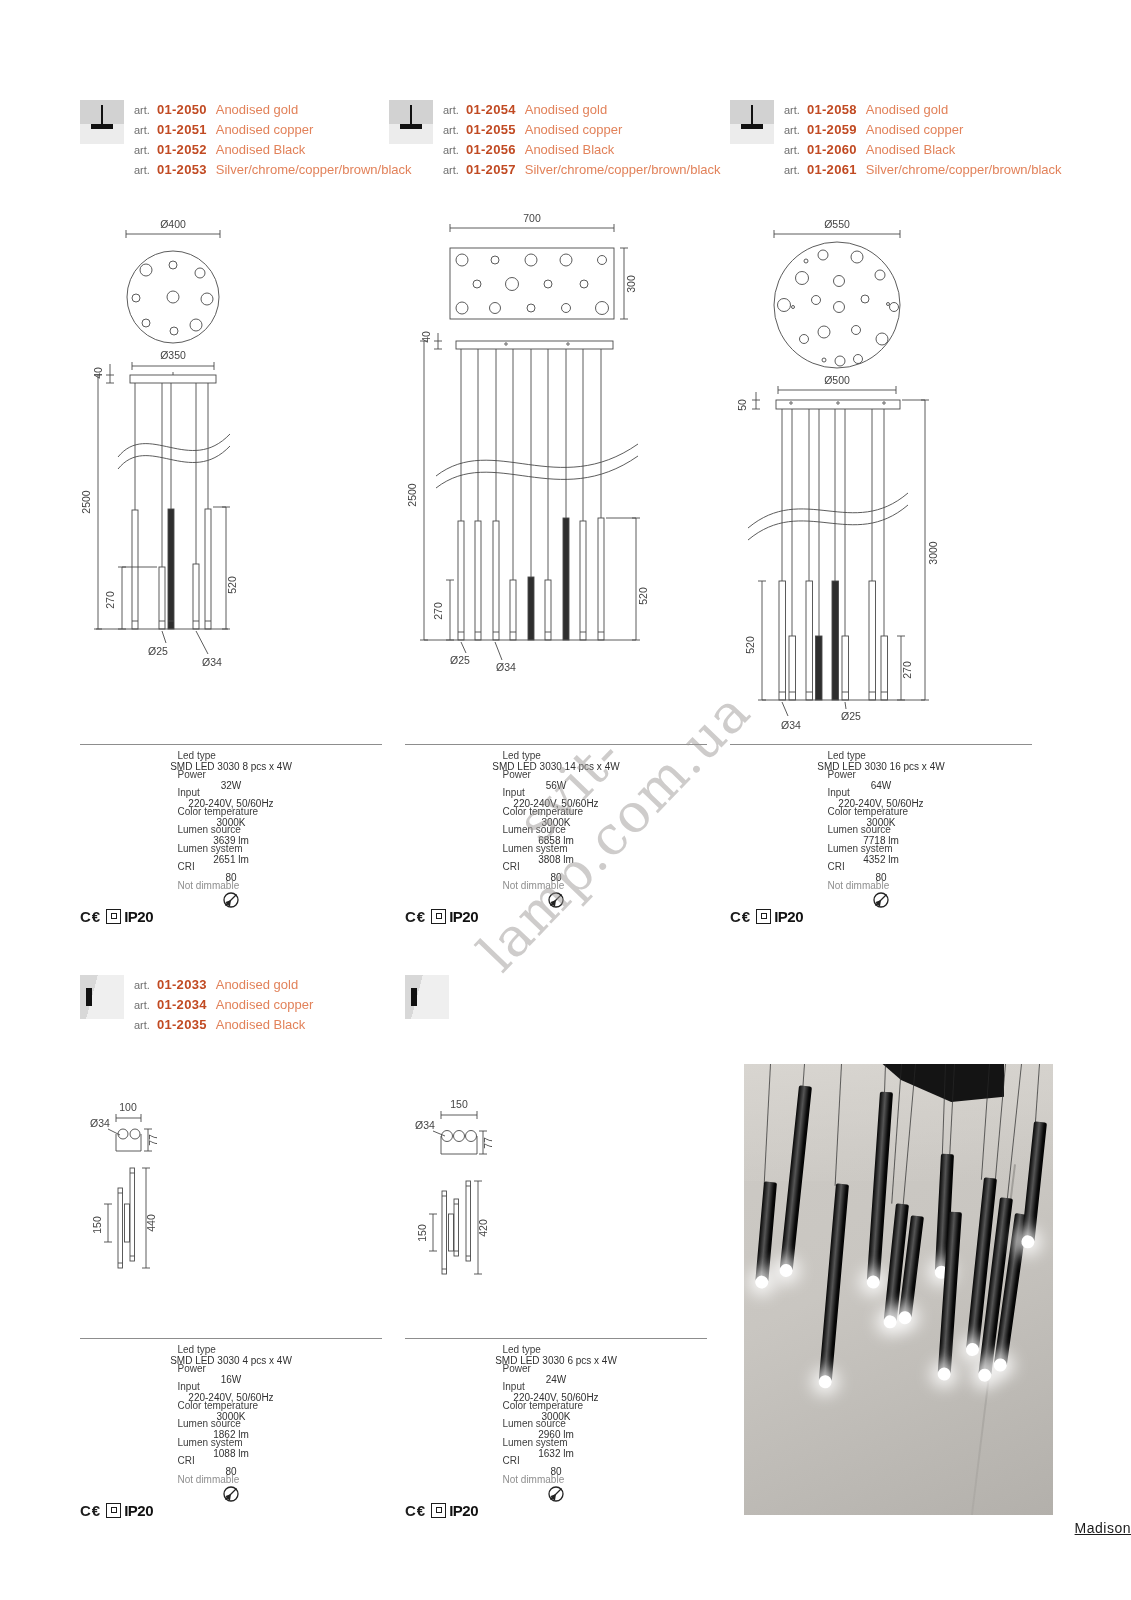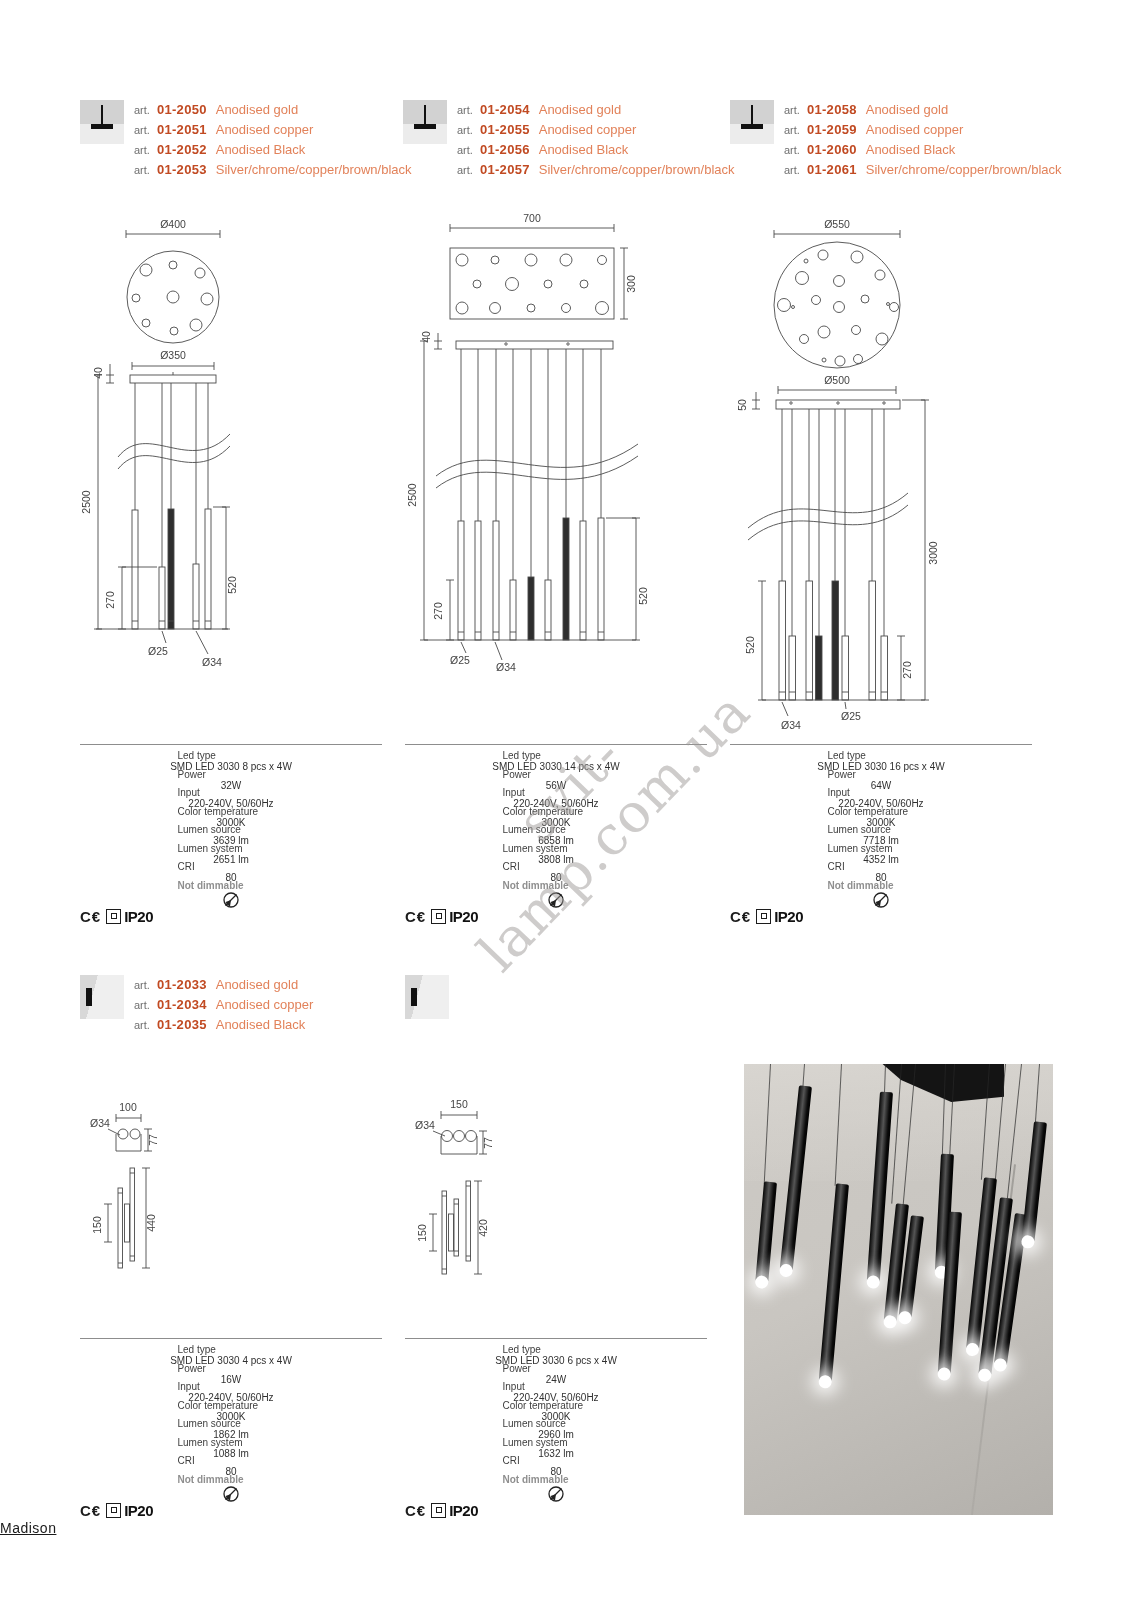--- a/index.html
+++ b/index.html
@@ -18,21 +18,21 @@
   .art-rows{display:flex;flex-direction:column;}
   .art-row{white-space:nowrap;font-size:13px;line-height:19px;}
   .art-prefix{color:#6f6f6f;font-size:11px;margin-right:7px;}
   .art-code{color:#c14a22;font-weight:bold;margin-right:9px;letter-spacing:.3px;}
   .art-finish{color:#e2825a;}
 
   
   .spec-table{width:302px;border-top:1px solid #8d8d8d;padding-top:5px;}
   .spec-row{display:flex;align-items:center;height:18.5px;font-size:10px;flex-direction:column;}
   .spec-label{width:107px;color:#3e3e3e;flex:0 0 auto;}
-  .spec-label.nd{color:#8f8f8f;font-weight:bold;}
+  .spec-label.nd{color:#8f8f8f;}
   .spec-value{color:#303030;}
   .nodim-icon{display:inline-block;vertical-align:middle;}
   .cert-row{display:flex;align-items:center;margin-top:9px;height:18px;}
   .ce-mark{font-size:15px;font-weight:600;color:#1c1c1c;letter-spacing:1px;margin-right:5px;}
   .sq-icon{width:13px;height:13px;border:1.6px solid #1c1c1c;display:inline-flex;align-items:center;justify-content:center;margin-right:3px;}
   .sq-inner{width:4px;height:4px;border:1.5px solid #1c1c1c;display:block;}
   .ip-mark{font-size:15px;font-weight:bold;color:#111;letter-spacing:-.5px;}
 
   
   svg .dl{stroke:#4a4a4a;stroke-width:.9;fill:none;}
@@ -52,21 +52,21 @@
     background:linear-gradient(rgba(110,108,104,.45),rgba(110,108,104,.1));transform:rotate(7deg);}
   .photo .canopy{position:absolute;left:128px;top:0;width:132px;height:38px;background:#141414;
     clip-path:polygon(8% 0,100% 0,100% 86%,60% 100%,22% 42%);}
   .pw{position:absolute;width:1px;background:rgba(40,40,40,.7);transform-origin:top center;}
   .pt{position:absolute;width:13px;border-radius:2px;transform-origin:top center;
     background:linear-gradient(90deg,#060606,#555 42%,#0b0b0b 80%,#000);}
   .pt .glow{position:absolute;bottom:-7px;left:0;width:13px;height:13px;border-radius:50%;
     background:#fff;box-shadow:0 0 16px 7px rgba(255,255,255,.85);}
 
   
-  .footer{left:0;top:1520px;width:1131px;text-align:left;}
+  .footer{left:0;top:1520px;width:1131px;text-align:right;}
   .footer-name{font-size:14px;color:#1a1a1a;text-decoration:underline;letter-spacing:.5px;}
   .footer-page{font-size:20px;color:#1a1a1a;margin-top:2px;}
 </style>
 </head>
 <body>
 
 <div class="page">
 
   <div class="art-block abs" style="left:80px;top:100px">
     <div class="mount-icon ceiling">
@@ -74,21 +74,21 @@
         <span class="bar"></span>
       </div>
     <div class="art-rows">
       <div class="art-row"><span class="art-prefix">art.</span><span class="art-code">01-2050</span><span class="art-finish">Anodised gold</span></div>
       <div class="art-row"><span class="art-prefix">art.</span><span class="art-code">01-2051</span><span class="art-finish">Anodised copper</span></div>
       <div class="art-row"><span class="art-prefix">art.</span><span class="art-code">01-2052</span><span class="art-finish">Anodised Black</span></div>
       <div class="art-row"><span class="art-prefix">art.</span><span class="art-code">01-2053</span><span class="art-finish">Silver/chrome/copper/brown/black</span></div>
     </div>
   </div>
 
-  <div class="art-block abs" style="left:403px;top:100px">
+  <div class="art-block abs" style="left:389px;top:100px">
     <div class="mount-icon ceiling">
         <span class="stem"></span>
         <span class="bar"></span>
       </div>
     <div class="art-rows">
       <div class="art-row"><span class="art-prefix">art.</span><span class="art-code">01-2054</span><span class="art-finish">Anodised gold</span></div>
       <div class="art-row"><span class="art-prefix">art.</span><span class="art-code">01-2055</span><span class="art-finish">Anodised copper</span></div>
       <div class="art-row"><span class="art-prefix">art.</span><span class="art-code">01-2056</span><span class="art-finish">Anodised Black</span></div>
       <div class="art-row"><span class="art-prefix">art.</span><span class="art-code">01-2057</span><span class="art-finish">Silver/chrome/copper/brown/black</span></div>
     </div>

